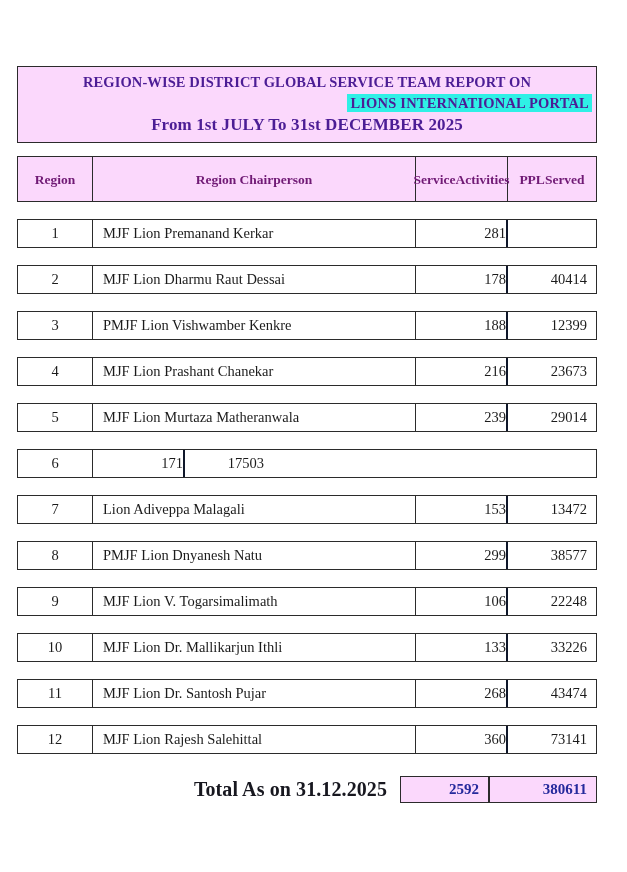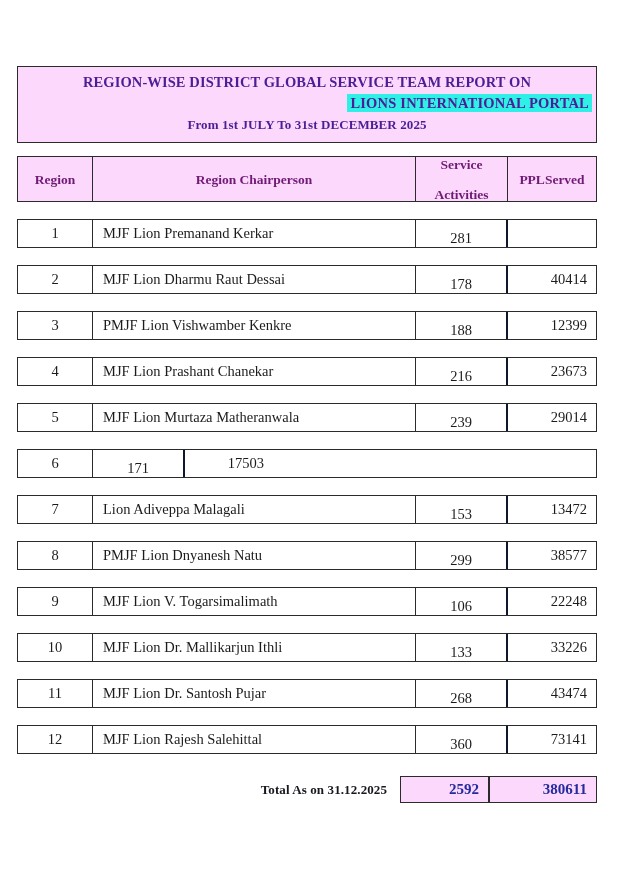--- a/index.html
+++ b/index.html
@@ -44,21 +44,21 @@
   }
   .title-line.l2 {
     letter-spacing: 0.2px;
     text-align: right;
   }
   .hl {
     background: #2ff0e6;
     padding: 1px 3px 1px 3px;
   }
   .title-line.l3 {
-    font-size: 13px;
+    font-size: 17px;
   }
 
   
   .table {
     position: absolute;
     left: 17px;
     top: 156px;
     width: 580px;
   }
 
@@ -116,42 +116,42 @@
     border-right: 2px solid #0f172a;
   }
   .data-row .c-ppl {
     justify-content: flex-end;
     padding-right: 9px;
   }
 
   
   .c-region { width: 75px; }
   .c-name   { width: 323px; }
-  .c-act    { width: 92px; flex-direction: column; }
+  .c-act    { width: 92px; }
   .c-ppl    { width: 88px; }
 
   
   .total-row {
     position: absolute;
     left: 17px;
     top: 776px;
     width: 580px;
     height: 27px;
     display: flex;
     align-items: stretch;
   }
   .total-label {
     width: 398px;
     display: flex;
     align-items: center;
     justify-content: flex-end;
     padding-right: 13px;
     box-sizing: border-box;
     font-weight: bold;
-    font-size: 13px;
+    font-size: 20px;
     color: #17171f;
     letter-spacing: 0.1px;
   }
   .total-cell {
     display: flex;
     align-items: center;
     justify-content: flex-end;
     padding-right: 9px;
     box-sizing: border-box;
     background: #fbd8fc;

